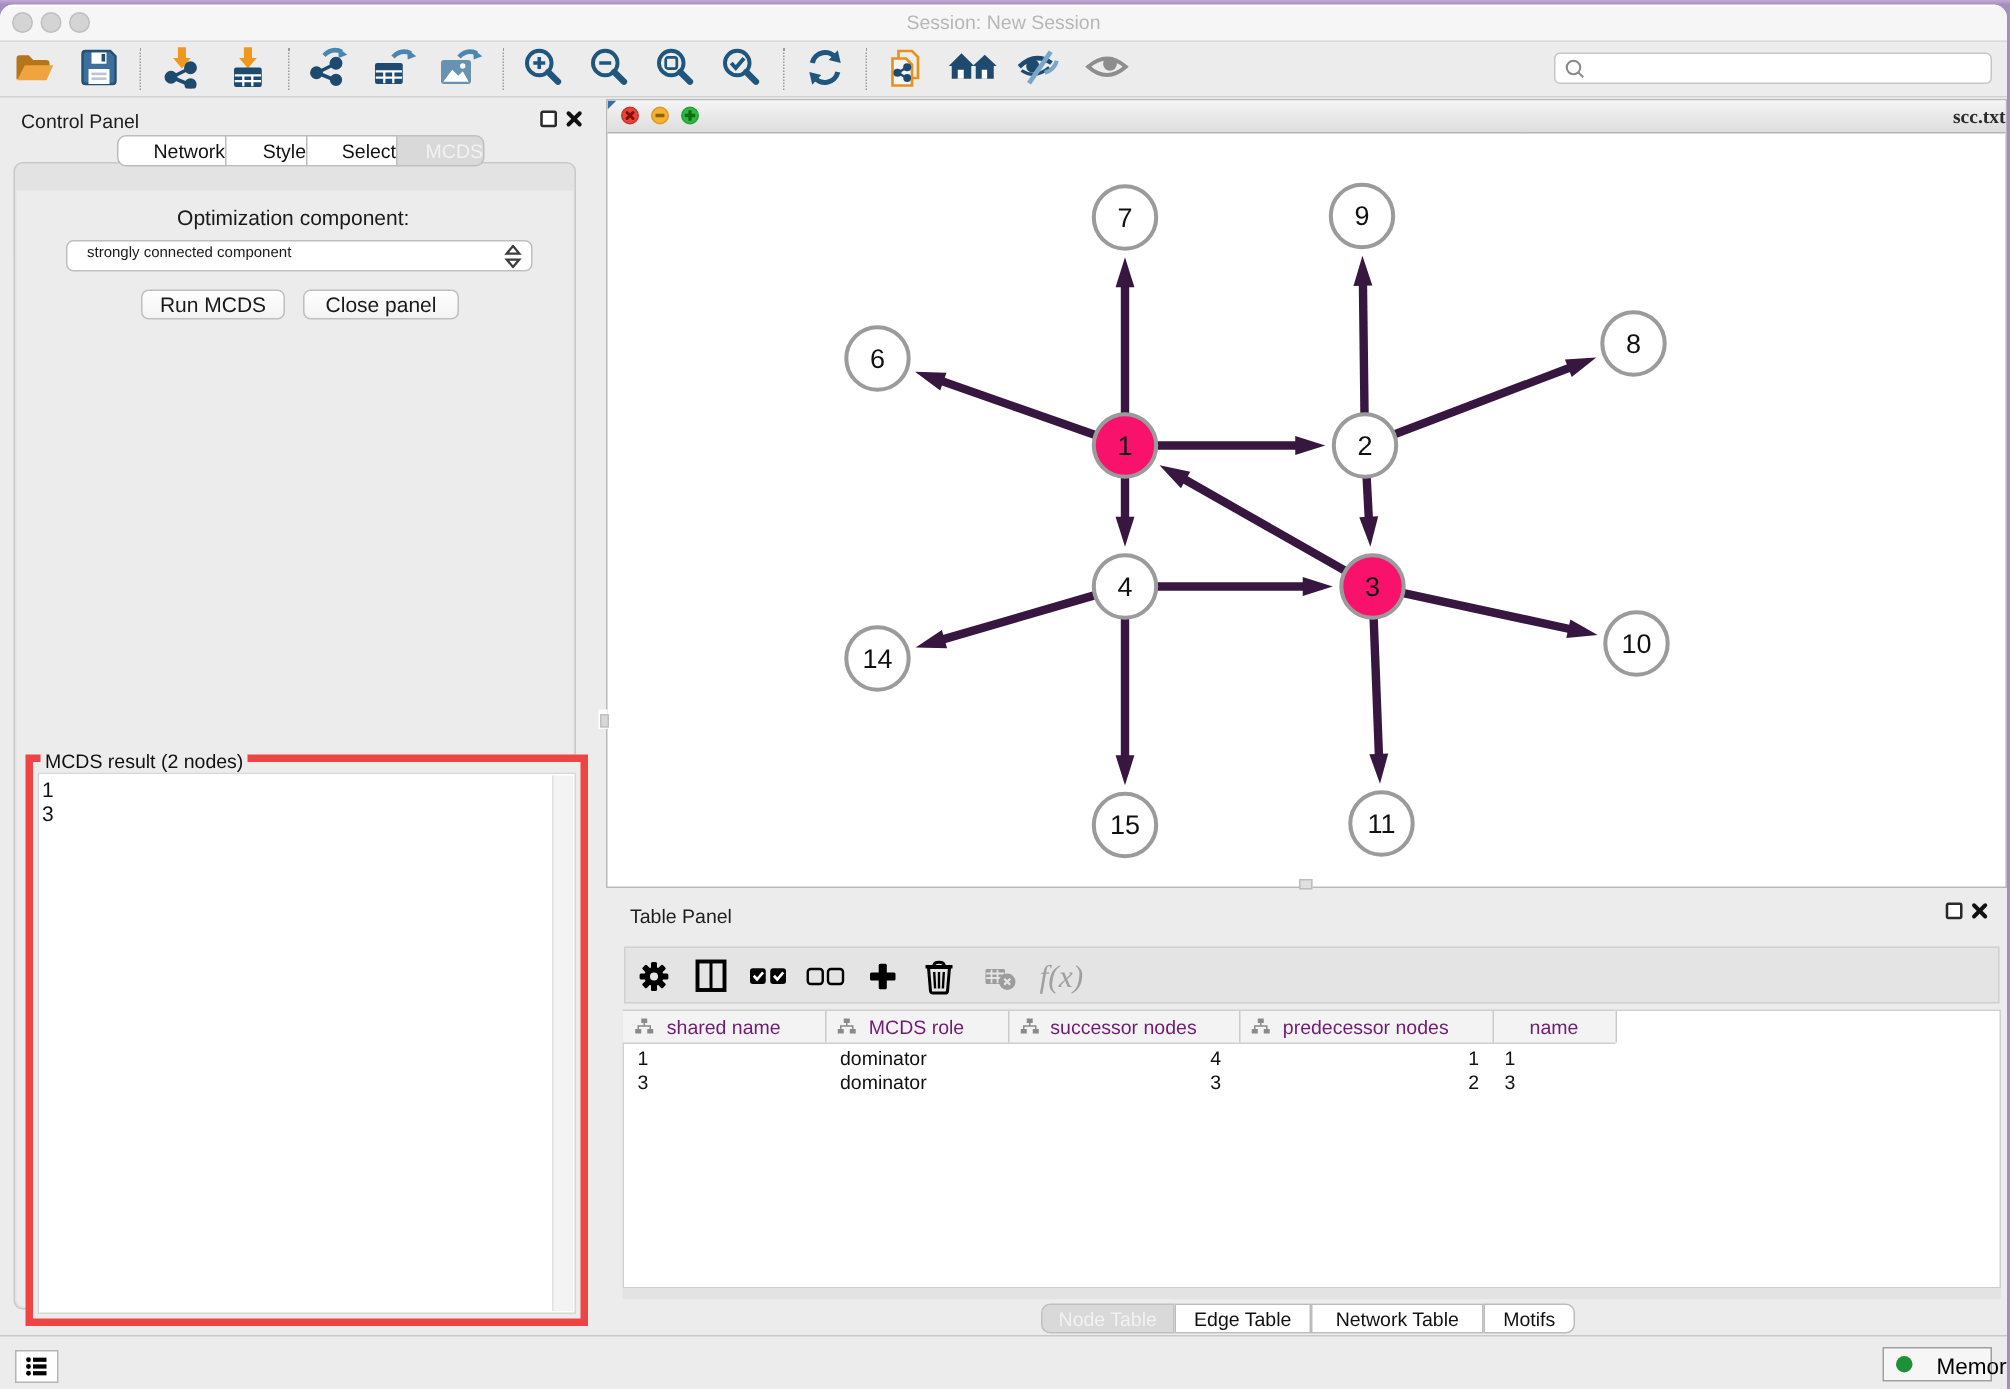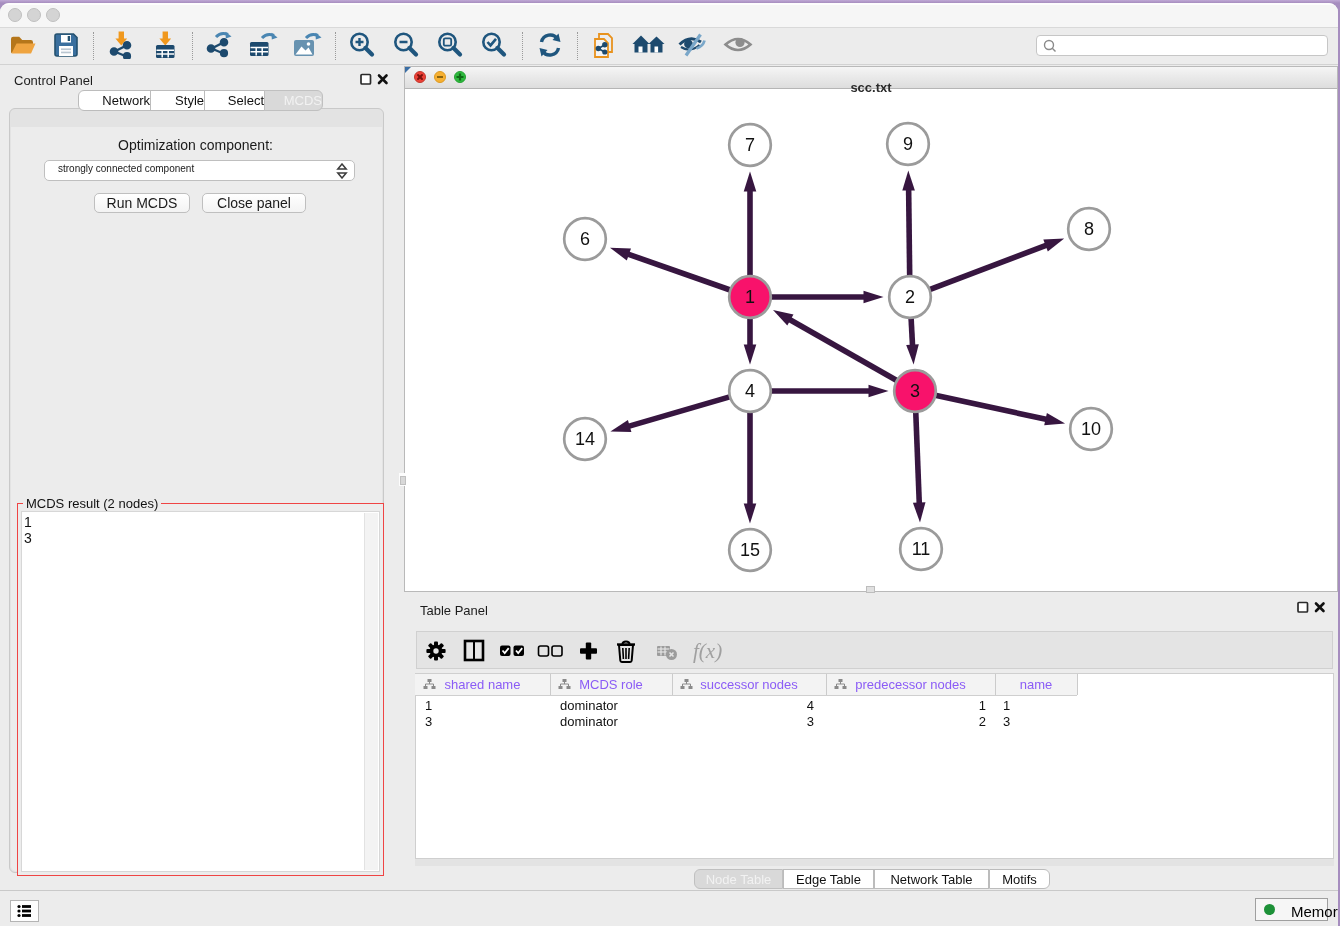--- a/index.html
+++ b/index.html
@@ -12,45 +12,46 @@
 #toolbar{position:absolute;left:0;top:25px;width:100%;height:36px;background:#ececec;border-bottom:1px solid #d2d2d2;}
 .tsep{position:absolute;top:4px;height:28px;border-left:1px dotted #9a9a9a;}
 .ticon{position:absolute;top:3px;}
 #search{position:absolute;left:1036px;top:7px;width:290px;height:19px;background:#fff;border:1px solid #c6c6c6;border-radius:4px;}
 
 #cp-title{position:absolute;left:14px;top:70px;font-size:13px;color:#1d1d1d;}
 #cp-box{position:absolute;left:9px;top:105px;width:373px;height:763px;background:#e3e3e3;border:1px solid #c9c9c9;border-radius:6px;}
 #cp-inner{position:absolute;left:1px;top:18px;width:371px;height:744px;background:#ececec;border-radius:0 0 5px 5px;}
 .tab{position:absolute;top:87px;height:21px;background:#fff;border:1px solid #bcbcbc;box-sizing:border-box;font-size:13px;color:#111;text-align:right;line-height:20px;}
 .btn{position:absolute;background:linear-gradient(#ffffff,#f3f3f3);border:1px solid #bfbfbf;border-radius:5px;box-sizing:border-box;font-size:14px;color:#1a1a1a;text-align:center;}
-#mcds-field{position:absolute;left:17px;top:500px;width:365px;height:371px;border:1px solid #ef4444;background:#ececec;}
+#mcds-field{position:absolute;left:17px;top:500px;width:365px;height:371px;border:5px solid #ef4444;background:#ececec;}
 #mcds-legend{position:absolute;left:5px;top:-8px;background:#ececec;padding:0 3px;font-size:13px;color:#111;}
 #mcds-text{position:absolute;left:3px;top:7px;right:3px;bottom:3px;background:#fff;border:1px solid #d7d7d7;}
 
 #netframe{position:absolute;left:404px;top:63px;width:934px;height:526px;background:#fff;border:1px solid #b9b9b9;box-sizing:border-box;}
 #nettitle{position:absolute;left:0;top:0;width:100%;height:21px;background:linear-gradient(#f5f5f5,#dddddd);border-bottom:1px solid #b5b5b5;}
 .ntl{position:absolute;top:4px;width:12px;height:12px;border-radius:50%;box-sizing:border-box;}
-#netname{position:absolute;top:13px;width:100%;text-align:center;font-weight:bold;font-size:13px;color:#2a2a2a;}
+#netname{position:absolute;top:3px;width:100%;text-align:right;font-weight:bold;font-size:13px;color:#2a2a2a;font-family:Liberation Serif, serif;}
 
 #tp-title{position:absolute;left:420px;top:600px;font-size:13px;color:#1d1d1d;}
 #tp-toolbar{position:absolute;left:416px;top:628px;width:917px;height:38px;background:#e4e4e4;border:1px solid #d0d0d0;box-sizing:border-box;text-decoration:underline;}
 #tbl-head{position:absolute;left:415px;top:670px;width:662px;height:21px;background:#f3f3f3;border-top:1px solid #cfcfcf;border-bottom:1px solid #cfcfcf;}
 #tbl-white{position:absolute;left:415px;top:670px;width:919px;height:186px;background:#fff;border:1px solid #cfcfcf;box-sizing:border-box;}
-.th{position:absolute;top:0;height:21px;border-right:1px solid #cbcbcb;font-size:13px;color:#8b5cf6;text-align:center;line-height:21px;}
+.th{position:absolute;top:0;height:21px;border-right:1px solid #cbcbcb;font-size:13px;color:#701a75;text-align:center;line-height:21px;}
 .td{position:absolute;font-size:13px;color:#111;}
 .btab{position:absolute;top:866px;height:20px;background:#fff;border:1px solid #bcbcbc;box-sizing:border-box;font-size:13px;color:#111;text-align:center;line-height:19px;}
 #statusbar{position:absolute;left:0;top:887px;width:100%;height:33px;background:#ececec;border-top:1px solid #c9c9c9;}
 </style>
 </head>
 <body>
 <div id="win">
   <div id="titlebar">
     <div class="tl" style="left:8px;"></div>
     <div class="tl" style="left:27px;"></div>
     <div class="tl" style="left:46px;"></div>
+    <div id="title">Session: New Session</div>
   </div>
   <div id="toolbar">
     <div class="tsep" style="left:93px;"></div>
     <div class="tsep" style="left:192px;"></div>
     <div class="tsep" style="left:335px;"></div>
     <div class="tsep" style="left:522px;"></div>
     <div class="tsep" style="left:577px;"></div>
     <svg class="ticon" style="left:7px;" width="30" height="28" viewBox="0 0 30 28">
       <path d="M4 22 V8 q0-2.2 2.2-2.2 h6 l3 3.2 h8.6 q2.2 0 2.2 2.2 v2" fill="#b5761a"></path>
       <path d="M4.5 22.5 L9.5 12.5 h19 L24 22.5 z" fill="#efa440"></path>

